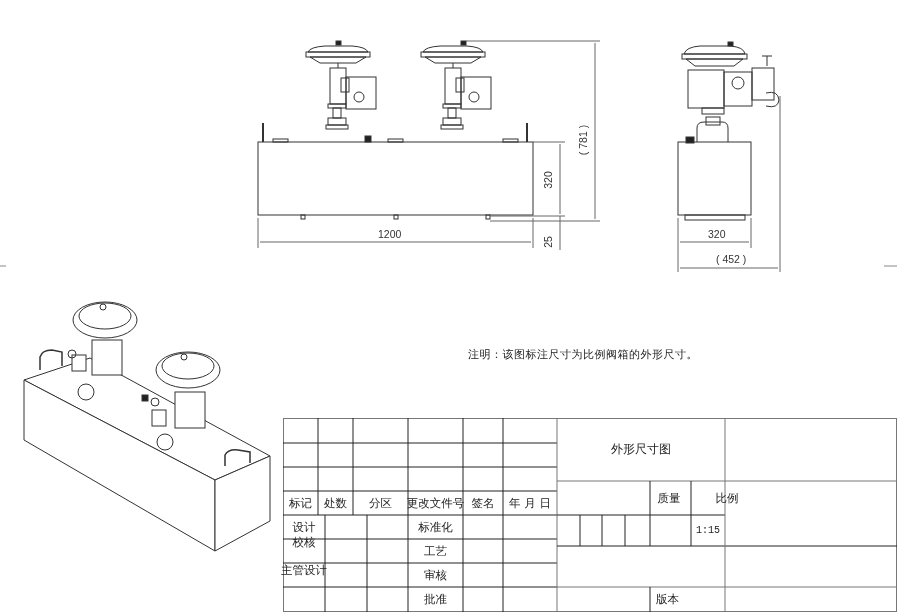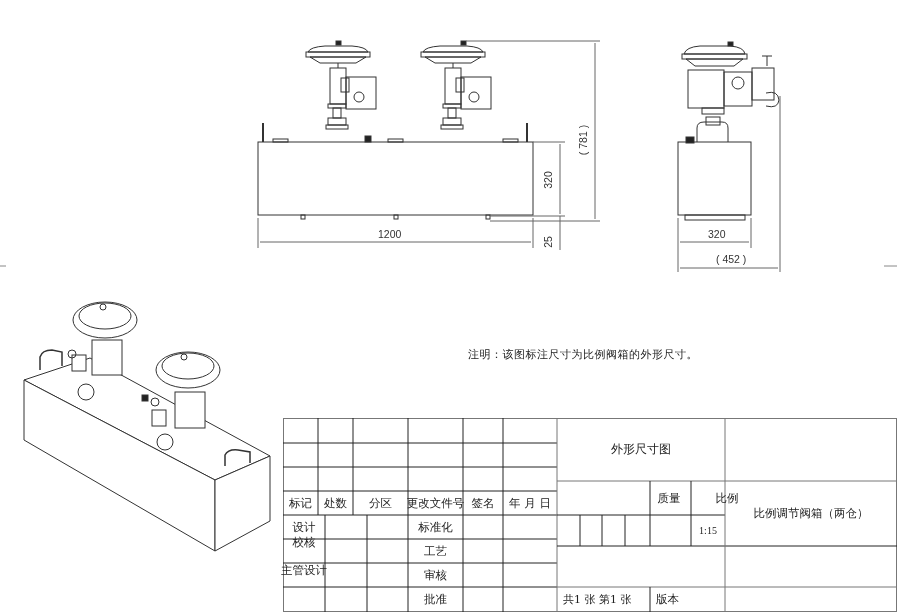--- a/index.html
+++ b/index.html
@@ -193,18 +193,16 @@
   <div class="cell" style="left:0;top:145px;width:42px;height:14px">主管设计</div>
 
   <div class="cell" style="left:125px;top:97px;width:55px;height:24px">标准化</div>
   <div class="cell" style="left:125px;top:121px;width:55px;height:24px">工艺</div>
   <div class="cell" style="left:125px;top:145px;width:55px;height:24px">审核</div>
   <div class="cell" style="left:125px;top:169px;width:55px;height:25px">批准</div>
 
   <div class="cell" style="left:274px;top:0;width:168px;height:63px;font-size:12px">外形尺寸图</div>
   <div class="cell" style="left:367px;top:63px;width:38px;height:34px">质量</div>
   <div class="cell" style="left:427px;top:63px;width:34px;height:34px">比例</div>
-  <div class="cell" style="left:408px;top:97px;width:34px;height:31px;font-family:Liberation Serif, serif;font-size:10px">1:15</div>
-  <div class="cell left" style="left:274px;top:169px;width:87px;height:25px;font-size:11px">共1 张  第1 张</div>
+  <div class="cell" style="left:408px;top:97px;width:34px;height:31px;font-family:Liberation Mono, monospace;font-size:10px">1:15</div>
   <div class="cell left" style="left:367px;top:169px;width:70px;height:25px">版本</div>
 
-  <div class="cell" style="left:442px;top:63px;width:172px;height:65px">比例调节阀箱（两仓）</div>
 </div>
 
 </body></html>

